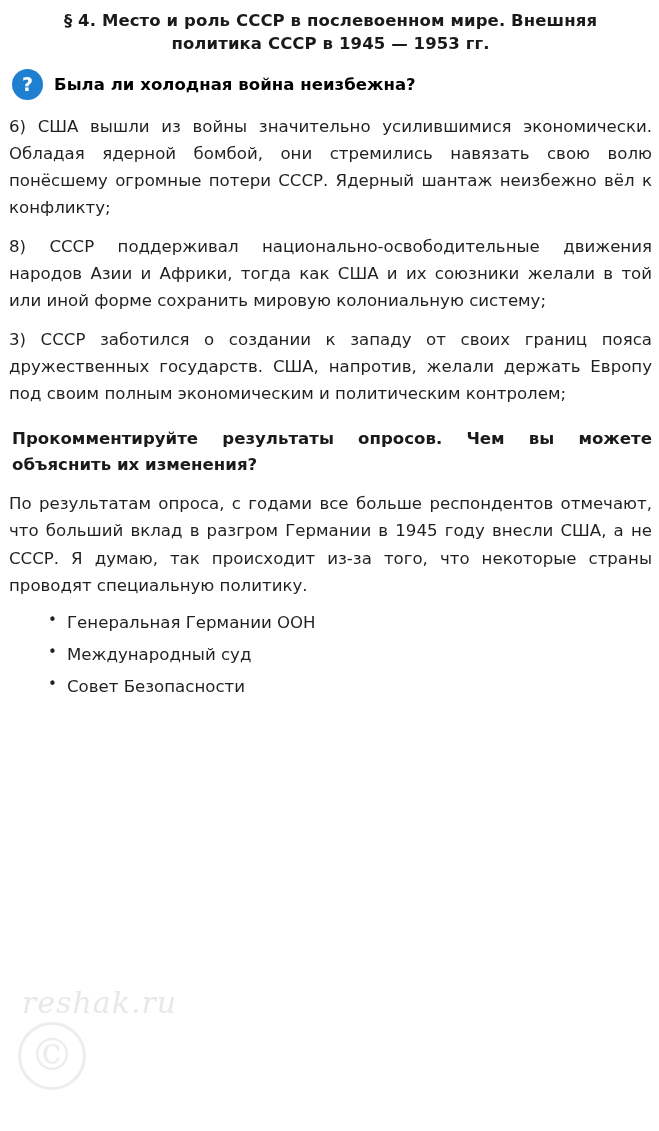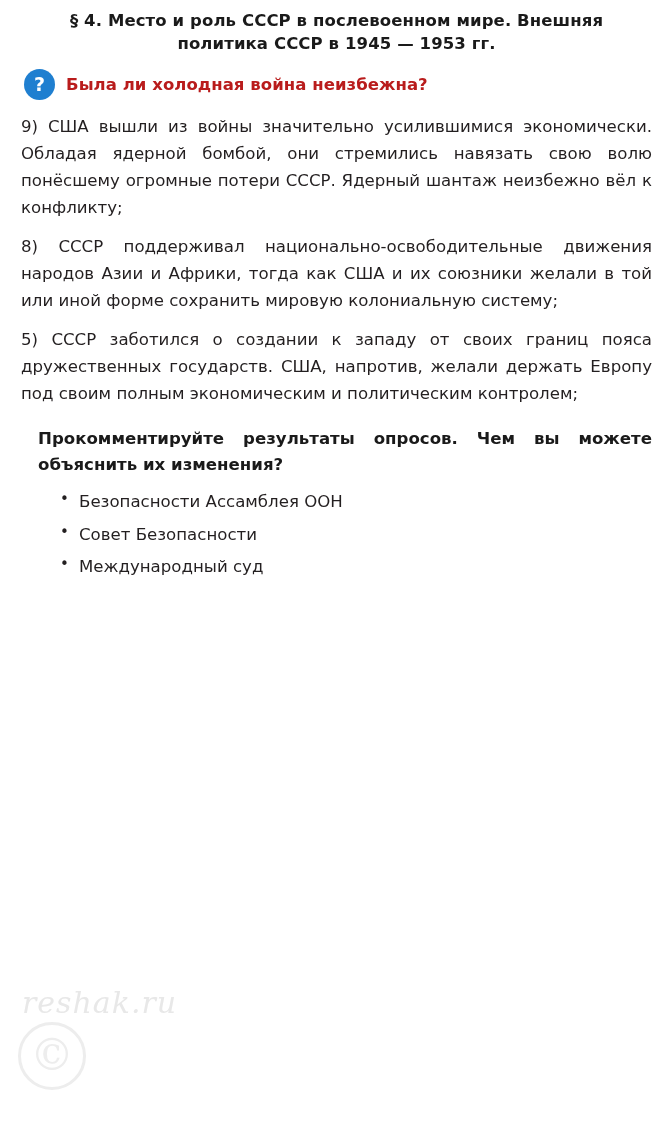--- a/index.html
+++ b/index.html
@@ -13,21 +13,21 @@
     position: relative;
     overflow: hidden;
     font-family: "DejaVu Sans", "Liberation Sans", sans-serif;
     color: #231f20;
   }
   .page {
     position: relative;
     width: 659px;
     height: 1131px;
     box-sizing: border-box;
-    padding: 8px 2px 0 16px;
+    padding: 8px 2px 0 4px;
   }
   .doc-title {
     font-size: 16.5px;
     font-weight: bold;
     text-align: center;
     line-height: 1.38;
     letter-spacing: 0.1px;
     padding: 2px 14px 0 14px;
     color: #1a1a1a;
   }
@@ -47,21 +47,21 @@
     font-size: 19px;
     font-weight: bold;
     line-height: 31px;
     text-align: center;
     margin-right: 11px;
     font-family: "DejaVu Sans", "Liberation Sans", sans-serif;
   }
   .q-text {
     font-size: 16.5px;
     font-weight: bold;
-    color: #b91c1c;
+    color: #000000;
     letter-spacing: 0.05px;
   }
   .para {
     font-size: 16.6px;
     line-height: 1.63;
     text-align: justify;
     text-align-last: left;
     margin: 12px 2px 0 2px;
     padding: 0 3px;
     color: #231f20;
@@ -69,21 +69,21 @@
   }
   .para.first {
     margin-top: 13px;
   }
   .bold-head {
     font-size: 16.6px;
     font-weight: bold;
     line-height: 1.58;
     text-align: justify;
     text-align-last: left;
-    margin: 19px 2px 0 19px;
+    margin: 19px 2px 0 5px;
     padding: 0 3px;
     color: #1a1a1a;
   }
   ul.answer-list {
     margin: 8px 0 0 0;
     padding-left: 44px;
     list-style: none;
   }
   ul.answer-list li {
     font-size: 16.6px;
@@ -135,29 +135,30 @@
 
 <div class="page">
 
   <div class="doc-title">§ 4. Место и роль СССР в послевоенном мире. Внешняя политика СССР в 1945 — 1953 гг.</div>
 
   <div class="question-block">
     <div class="q-badge">?</div>
     <div class="q-text">Была ли холодная война неизбежна?</div>
   </div>
 
-  <div class="para first">9) США вышли из войны значительно усилившимися экономически. Обладая ядерной бомбой, они стремились навязать свою волю понёсшему огромные потери СССР. Ядерный шантаж неизбежно вёл к конфликту;</div>
+  <div class="para first">6) США вышли из войны значительно усилившимися экономически. Обладая ядерной бомбой, они стремились навязать свою волю понёсшему огромные потери СССР. Ядерный шантаж неизбежно вёл к конфликту;</div>
   <div class="para">8) СССР поддерживал национально-освободительные движения народов Азии и Африки, тогда как США и их союзники желали в той или иной форме сохранить мировую колониальную систему;</div>
-  <div class="para">5) СССР заботился о создании к западу от своих границ пояса дружественных государств. США, напротив, желали держать Европу под своим полным экономическим и политическим контролем;</div>
+  <div class="para">3) СССР заботился о создании к западу от своих границ пояса дружественных государств. США, напротив, желали держать Европу под своим полным экономическим и политическим контролем;</div>
 
   <div class="bold-head">Прокомментируйте результаты опросов. Чем вы можете объяснить их изменения?</div>
+  <div class="para">По результатам опроса, с годами все больше респондентов отмечают, что больший вклад в разгром Германии в 1945 году внесли США, а не СССР. Я думаю, так происходит из-за того, что некоторые страны проводят специальную политику.</div>
 
 
   <ul class="answer-list">
-    <li>Безопасности Ассамблея ООН</li>
+    <li>Генеральная Германии ООН</li>
+    <li>Международный суд</li>
     <li>Совет Безопасности</li>
-    <li>Международный суд</li>
   </ul>
 
   <div class="wm-text">reshak.ru</div>
   <div class="wm-circle">©</div>
 
 </div>
 
 </body></html>

